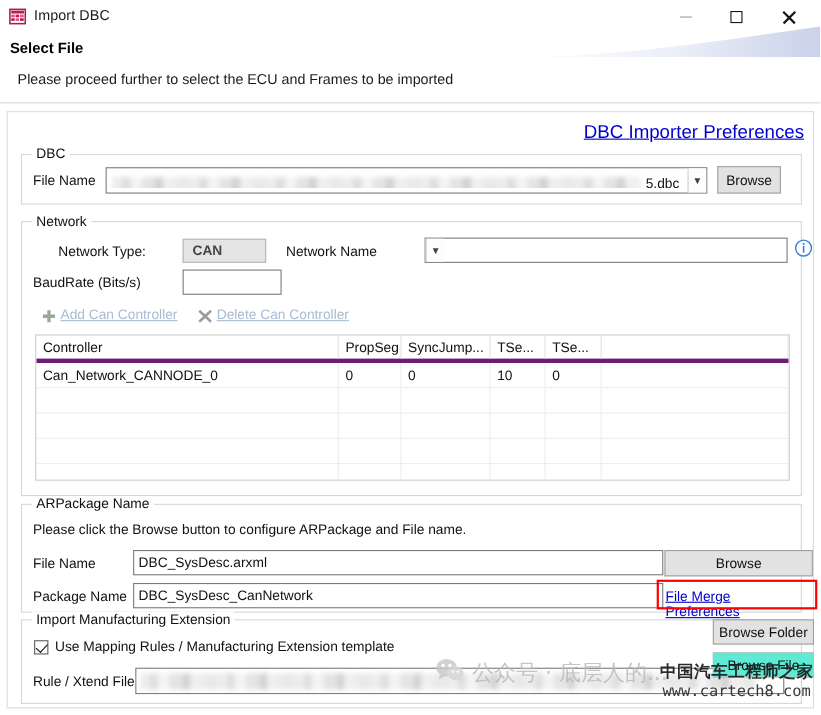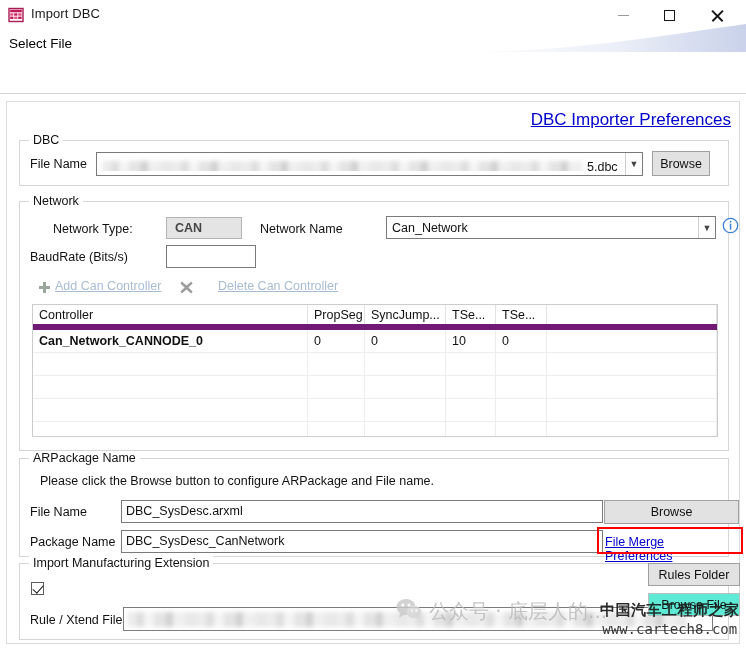--- a/index.html
+++ b/index.html
@@ -45,21 +45,21 @@
 
   
   .swoosh {
     position: absolute; right: 0; top: 22px; width: 290px; height: 30px;
     overflow: hidden; pointer-events: none;
   }
 
   
   .wiz-title {
     position: absolute; left: 9px; top: 36px;
-    font-size: 13.5px; font-weight: normal; color: #000;
+    font-size: 13.5px; font-weight: bold; color: #000;
   }
   .wiz-sub {
     position: absolute; left: 16px; top: 64px;
     font-size: 13px; color: #1a1a1a;
   }
   .hdr-sep {
     position: absolute; left: 0; top: 93px; width: 746px; height: 1px;
     background: #d8d8d8;
   }
 
@@ -138,21 +138,21 @@
     text-decoration: underline; cursor: default;
   }
   .act-icon { position: absolute; }
 
   
   .tbl {
     position: absolute; border: 1px solid #cccccc; background: #ffffff;
     overflow: hidden;
   }
   .tbl .thead {
-    display: flex; height: 25px; border-bottom: 6px solid #701a75;
+    display: flex; height: 25px; border-bottom: 4px solid #701a75;
   }
   .tbl .th {
     font-size: 12.5px; color: #111; display: flex; align-items: center;
     padding-left: 6px; border-right: 1px solid #e2e2e2; height: 100%;
     white-space: nowrap; overflow: hidden;
   }
   .tbl .trow { display: flex; height: 23px; border-bottom: 1px solid #ededed; }
   .tbl .td {
     font-size: 12.5px; color: #111; display: flex; align-items: center;
     padding-left: 6px; border-right: 1px solid #ededed; height: 100%;
@@ -233,20 +233,21 @@
           <stop offset="0%" stop-color="#ffffff"></stop>
           <stop offset="55%" stop-color="#eceff8"></stop>
           <stop offset="100%" stop-color="#c9d2ea"></stop>
         </linearGradient>
       </defs>
       <path d="M0,30 C110,30 190,16 290,2 L290,30 Z" fill="url(#sw)"></path>
     </svg>
   </div>
 
   <div class="wiz-title">Select File</div>
+  <div class="wiz-sub">Please proceed further to select the ECU and Frames to be imported</div>
   <div class="hdr-sep"></div>
 
   <div class="panel">
 
     <div class="prefs-link">DBC Importer Preferences</div>
 
     <div class="group" style="left:12px; top:38px; width:710px; height:46px;">
       <span class="glabel">DBC</span>
 
       <span class="lbl" style="left:10px; top:16px;">File Name</span>
@@ -267,21 +268,20 @@
     <div class="group" style="left:12px; top:99px; width:710px; height:250px;">
       <span class="glabel">Network</span>
 
       <span class="lbl" style="left:10px; top:20px;margin-left:23px;">Network Type:</span>
 
       <div class="readonly-box" style="left:146px; top:15px; width:76px; height:22px;">CAN</div>
 
       <span class="lbl" style="left:240px; top:20px;">Network Name</span>
 
       <div class="combo" style="left:366px; top:14px; width:330px; height:23px;">
-        <span class="ctext">Can_Network</span>
         <span class="carrow">▼</span>
       </div>
 
       <span class="act-icon" style="left:702px; top:15px;">
         <svg width="17" height="17" viewBox="0 0 17 17">
           <circle cx="8.5" cy="8.5" r="7.2" fill="#ffffff" stroke="#3b7fd4" stroke-width="1.3"></circle>
           <rect x="7.8" y="6.6" width="1.5" height="6" fill="#3b7fd4"></rect>
           <rect x="7.8" y="3.8" width="1.5" height="1.8" fill="#3b7fd4"></rect>
         </svg>
       </span>
@@ -295,34 +295,34 @@
           <path d="M5 1 h3 v4 h4 v3 h-4 v4 h-3 v-4 h-4 v-3 h4 z" fill="#9aa79a"></path>
         </svg>
       </span>
       <span class="act-link" style="left:35px; top:77px;">Add Can Controller</span>
 
       <span class="act-icon" style="left:160px; top:79px;">
         <svg width="13" height="13" viewBox="0 0 13 13">
           <path d="M1.8 0.6 L6.5 4.6 L11.2 0.6 L12.6 2.4 L8.4 6.5 L12.6 10.6 L11.2 12.4 L6.5 8.4 L1.8 12.4 L0.4 10.6 L4.6 6.5 L0.4 2.4 Z" fill="#9d9d9d"></path>
         </svg>
       </span>
-      <span class="act-link" style="left:177px; top:77px;margin-left:21px;">Delete Can Controller</span>
+      <span class="act-link" style="left:177px; top:77px;">Delete Can Controller</span>
 
       <div class="tbl" style="left:12px; top:102px; width:686px; height:133px;">
         <div class="thead">
           <div class="th" style="width:275px;">Controller</div>
           <div class="th" style="width:57px;">PropSeg</div>
           <div class="th" style="width:81px;">SyncJump...</div>
           <div class="th" style="width:50px;">TSe...</div>
           <div class="th" style="width:51px;">TSe...</div>
           <div class="th" style="flex:1;"></div>
         </div>
 
         <div class="trow">
-          <div class="td" style="width:275px;font-weight:bold;">Can_Network_CANNODE_0</div>
+          <div class="td" style="width:275px;">Can_Network_CANNODE_0</div>
           <div class="td" style="width:57px;">0</div>
           <div class="td" style="width:81px;">0</div>
           <div class="td" style="width:50px;">10</div>
           <div class="td" style="width:51px;">0</div>
           <div class="td" style="flex:1;"></div>
         </div>
 
         <div class="trow">
           <div class="td" style="width:275px;"></div>
           <div class="td" style="width:57px;"></div>
@@ -354,49 +354,50 @@
           <div class="td" style="width:50px;"></div>
           <div class="td" style="width:51px;"></div>
           <div class="td" style="flex:1;"></div>
         </div>
       </div>
     </div>
 
     <div class="group" style="left:12px; top:356px; width:710px; height:99px;">
       <span class="glabel">ARPackage Name</span>
 
-      <span class="lbl" style="left:20px; top:15px;">Please click the Browse button to configure ARPackage and File name.</span>
+      <span class="lbl" style="left:10px; top:15px;">Please click the Browse button to configure ARPackage and File name.</span>
 
       <span class="lbl" style="left:10px; top:46px;">File Name</span>
 
       <div class="textbox" style="left:101px; top:41px; width:482px; height:23px;">DBC_SysDesc.arxml</div>
 
       <div class="btn" style="left:584px; top:41px; width:135px; height:24px;">Browse</div>
 
       <span class="lbl" style="left:10px; top:76px;">Package Name</span>
 
       <div class="textbox" style="left:101px; top:71px; width:482px; height:23px;">DBC_SysDesc_CanNetwork</div>
 
       <span class="link-blue" style="left:585px; top:76px;">File Merge Preferences</span>
 
       <div class="hl-rect" style="left:577px; top:68px; width:146px; height:27px;"></div>
     </div>
 
     <div class="group" style="left:12px; top:461px; width:710px; height:77px;">
       <span class="glabel">Import Manufacturing Extension</span>
 
       <span class="cbx" style="left:11px; top:18px;"></span>
+      <span class="lbl" style="left:30px; top:17px;">Use Mapping Rules / Manufacturing Extension template</span>
 
       <span class="lbl" style="left:10px; top:49px;">Rule / Xtend File :</span>
 
       <div class="textbox" style="left:103px; top:43px; width:590px; height:24px;">
         <span class="redact" style="left:3px; top:4px; width:560px; height:15px;"></span>
       </div>
 
-      <div class="btn" style="left:628px; top:-1px; width:92px; height:23px;">Rules Folder</div>
+      <div class="btn" style="left:628px; top:-1px; width:92px; height:23px;">Browse Folder</div>
 
       <div class="btn" style="left:628px; top:29px; width:92px; height:23px; border-color:#bdbdbd; background:#5eead4;">Browse File</div>
     </div>
 
   </div>
 
   <div class="wm-left">
     <span>
       <svg width="26" height="22" viewBox="0 0 26 22">
         <ellipse cx="10" cy="9" rx="9.5" ry="8" fill="#c9c9c9"></ellipse>

